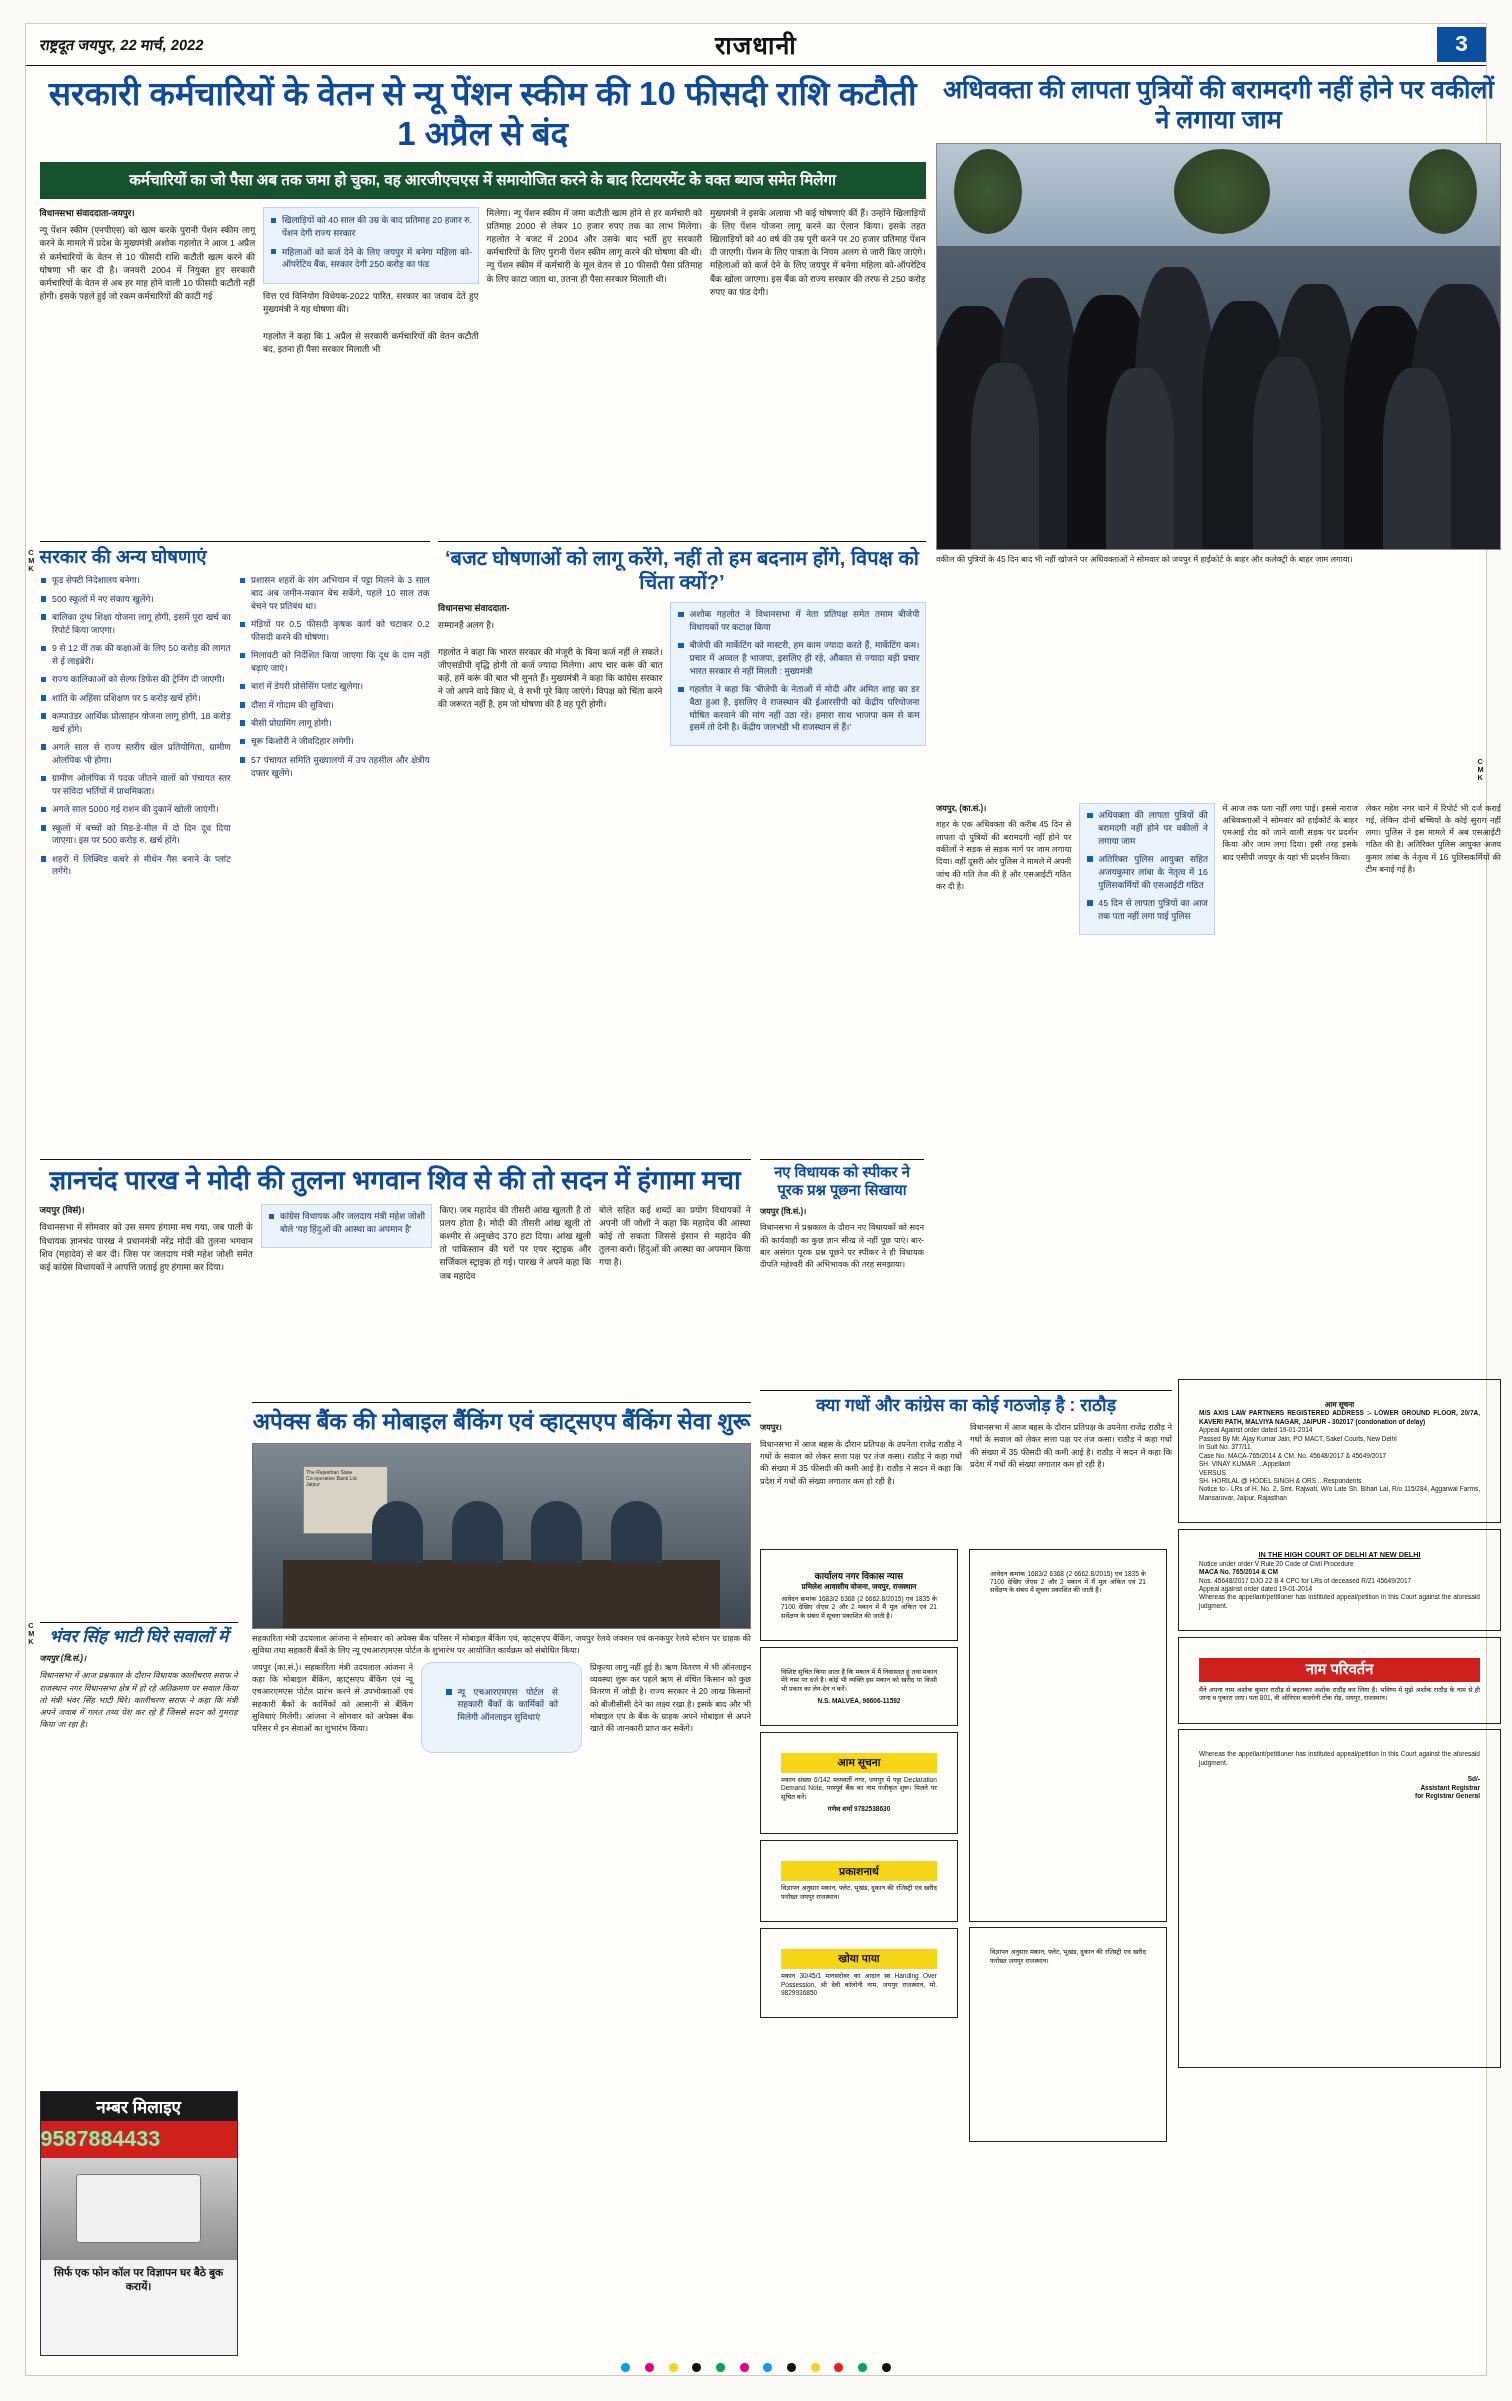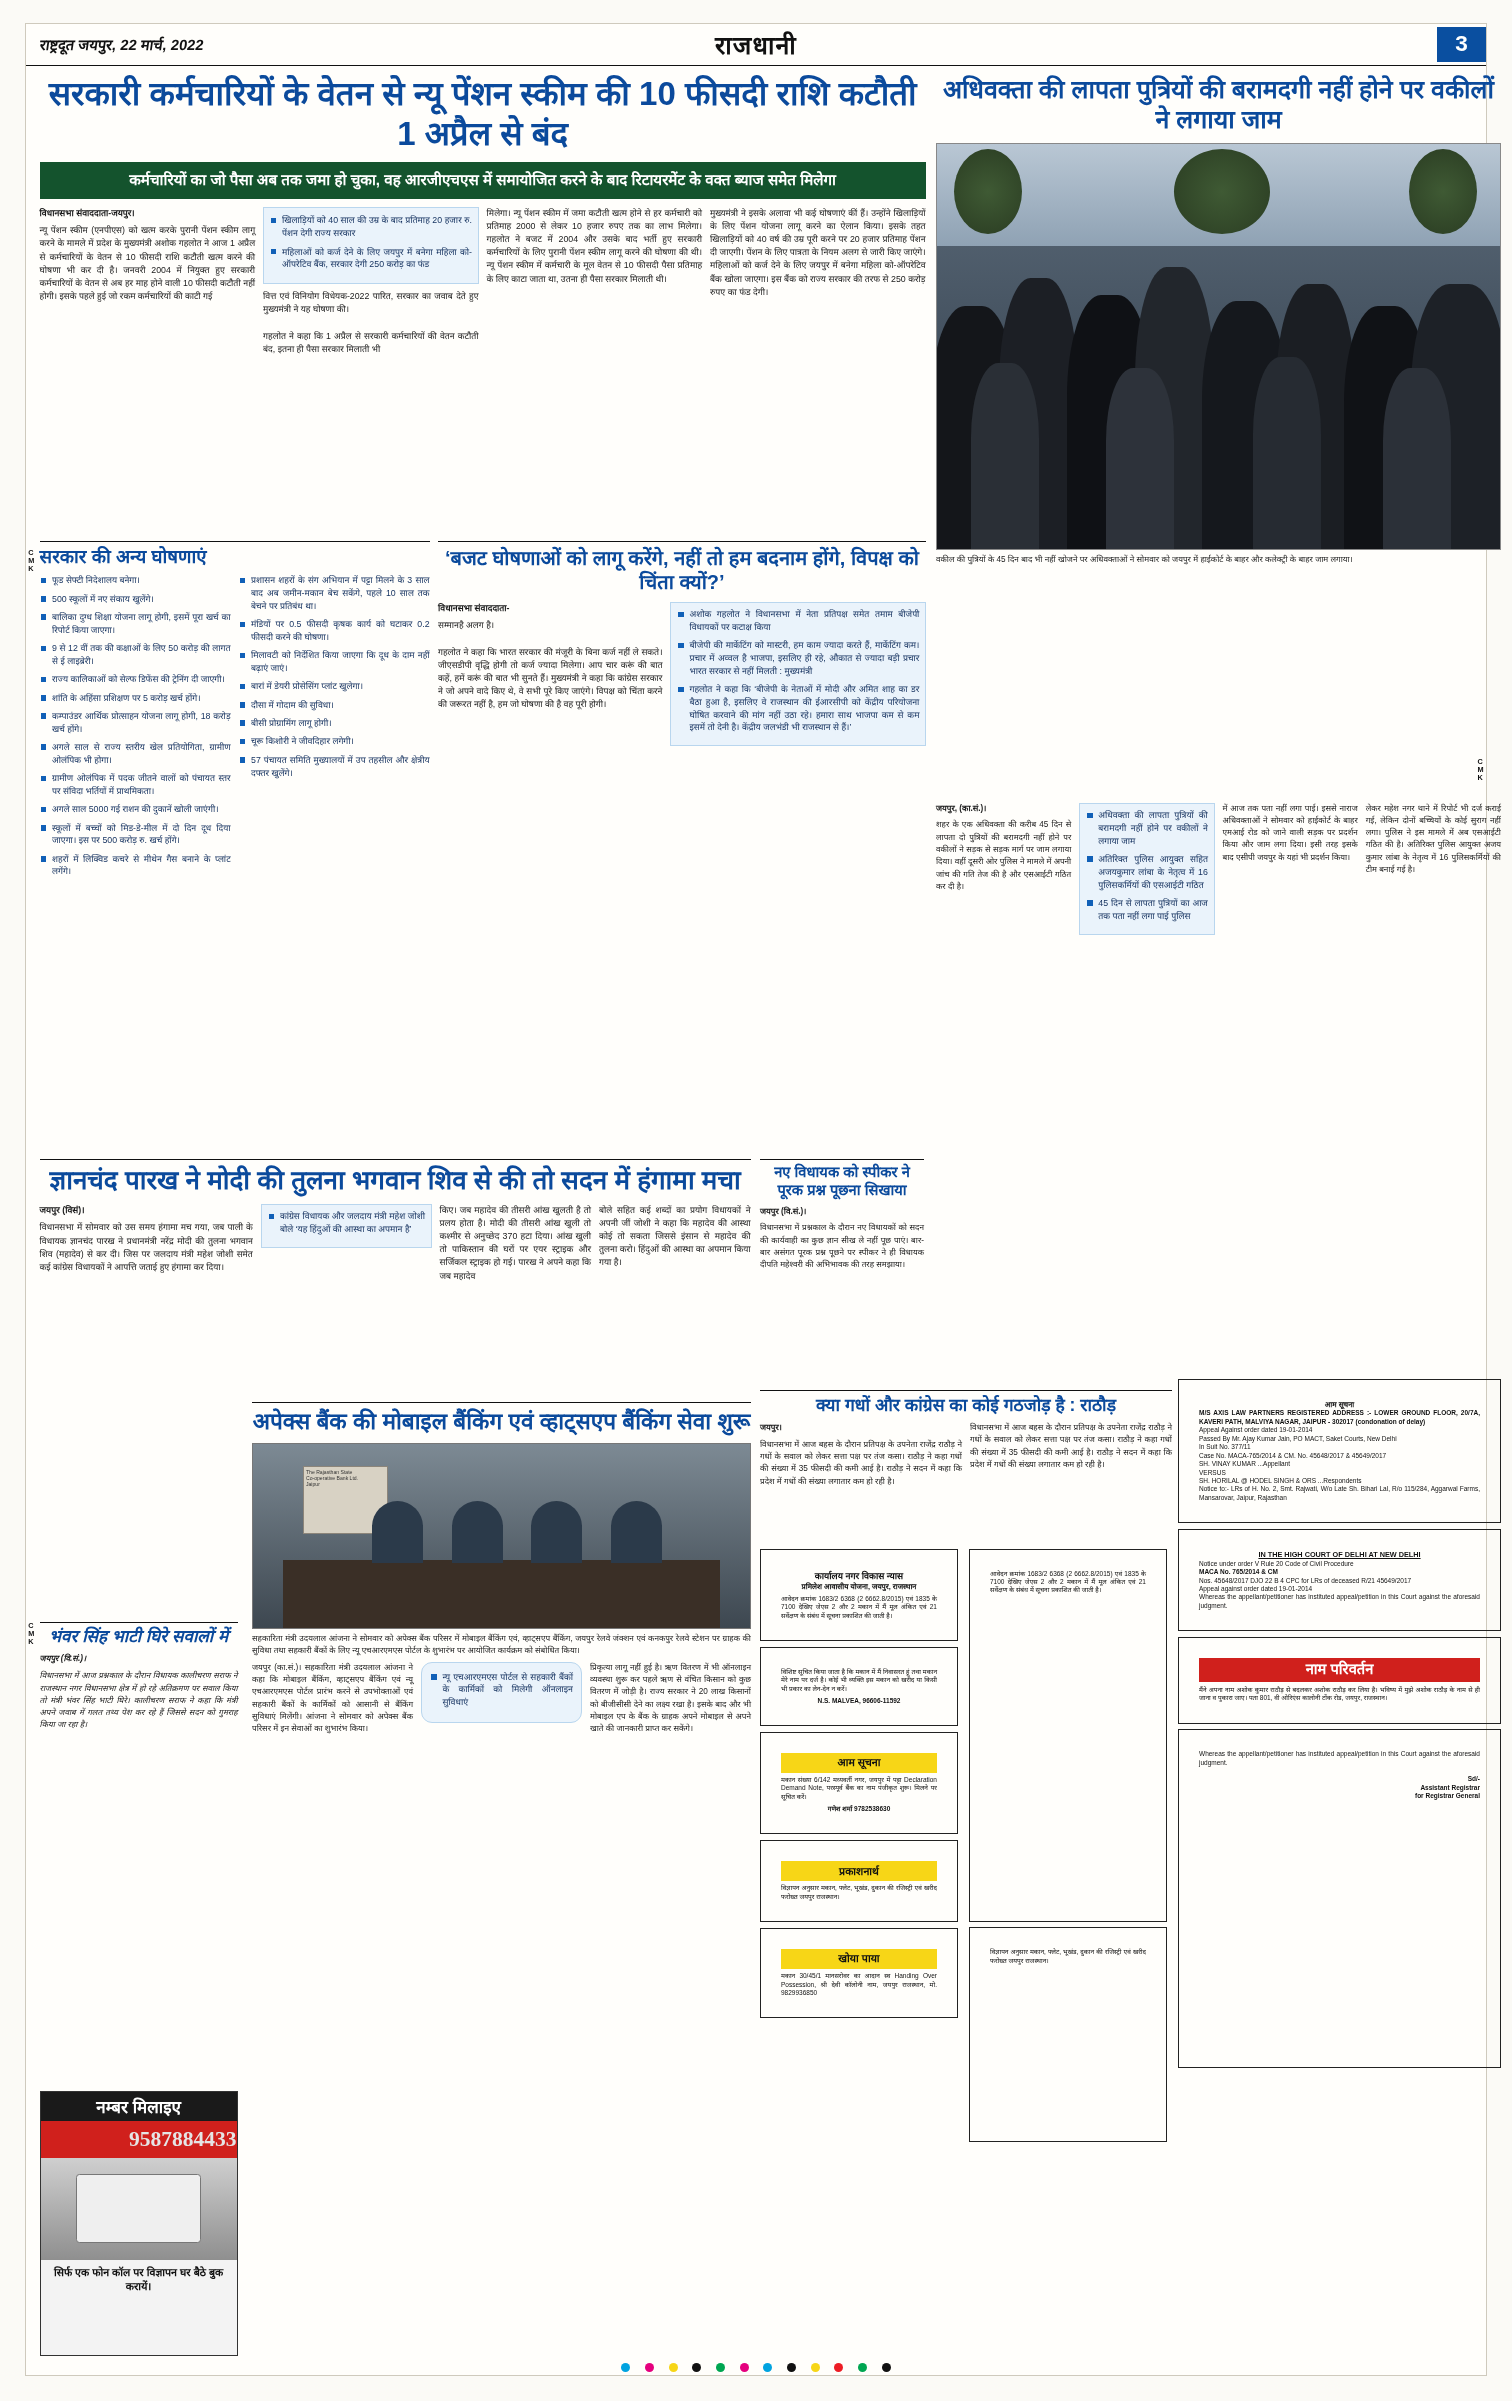--- a/index.html
+++ b/index.html
@@ -296,42 +296,42 @@
         <div class="table-front"></div>
         <div class="seated" style="left:24%;"></div>
         <div class="seated" style="left:40%;"></div>
         <div class="seated" style="left:56%;"></div>
         <div class="seated" style="left:72%;"></div>
       </div>
       <div class="cap">सहकारिता मंत्री उदयलाल आंजना ने सोमवार को अपेक्स बैंक परिसर में मोबाइल बैंकिंग एवं, व्हाट्सएप बैंकिंग, जयपुर रेलवे जंक्शन एवं कनकपुर रेलवे स्टेशन पर ग्राहक की सुविधा तथा सहकारी बैंकों के लिए न्यू एचआरएमएस पोर्टल के शुभारंभ पर आयोजित कार्यक्रम को संबोधित किया।</div>
       <div class="cols" style="margin-top:5.6px;">
         <div class="col body-txt" style="font-size:8.2px;">जयपुर (का.सं.)। सहकारिता मंत्री उदयलाल आंजना ने कहा कि मोबाइल बैंकिंग, व्हाट्सएप बैंकिंग एवं न्यू एचआरएमएस पोर्टल प्रारंभ करने से उपभोक्ताओं एवं सहकारी बैंकों के कार्मिकों को आसानी से बैंकिंग सुविधाएं मिलेंगी। आंजना ने सोमवार को अपेक्स बैंक परिसर में इन सेवाओं का शुभारंभ किया।</div>
         <div class="col">
-          <div class="box-lt" style="padding:8px;border-radius:11px;">
+          <div class="box-lt" style="padding:23px;border-radius:11px;">
             <ul class="bullets" style="font-size:8px;">
               <li>न्यू एचआरएमएस पोर्टल से सहकारी बैंकों के कार्मिकों को मिलेगी ऑनलाइन सुविधाएं</li>
             </ul>
           </div>
         </div>
         <div class="col body-txt" style="font-size:8.2px;">प्रिकृत्या लागू नहीं हुई है। ऋण वितरण में भी ऑनलाइन व्यवस्था शुरू कर पहले ऋण से वंचित किसान को कुछ वितरण में जोड़ी है। राज्य सरकार ने 20 लाख किसानों को बीजीसीसी देने का लक्ष्य रखा है। इसके बाद और भी मोबाइल एप के बैंक के ग्राहक अपने मोबाइल से अपने खाते की जानकारी प्राप्त कर सकेंगे।</div>
       </div>
     </div>
 
     <div class="region" style="left:13.6px; top:1598px; width:198px;font-style:italic;">
       <div class="rule" style="margin-bottom:4.5px;"></div>
       <div class="hl blue center" style="font-size:17px;">भंवर सिंह भाटी घिरे सवालों में</div>
       <div class="body-txt" style="margin-top:5.6px; font-size:8.2px;">
         <p><b>जयपुर (वि.सं.)।</b></p>
         <p>विधानसभा में आज प्रश्नकाल के दौरान विधायक कालीचरण सराफ ने राजस्थान नगर विधानसभा क्षेत्र में हो रहे अतिक्रमण पर सवाल किया तो मंत्री भंवर सिंह भाटी घिरे। कालीचरण सराफ ने कहा कि मंत्री अपने जवाब में गलत तथ्य पेश कर रहे हैं जिससे सदन को गुमराह किया जा रहा है।</p>
       </div>
     </div>
 
     <div class="region phonead" style="left:13.6px; top:2067px; width:198px; height:265px;">
       <div class="num">नम्बर मिलाइए</div>
-      <div style="background:#d0201c; color:#e5e5e5; font-weight:bold; font-size:21.5px; text-align:right; padding:5.6px 0;font-family:Liberation Serif, serif;">9587884433</div>
+      <div style="background:#d0201c; color:#86efac; font-weight:bold; font-size:21.5px; text-align:left; padding:5.6px 0;">9587884433</div>
       <div style="height:102px; background:linear-gradient(#cfcfcf,#8f8f8f); position:relative;">
         <div style="position:absolute; left:18%; top:16%; width:64%; height:68%; background:#efefef; border:1.1px solid #777; border-radius:3.4px;"></div>
       </div>
       <div style="padding:5.6px; font-size:10.7px; font-weight:bold; color:#111; text-align:center;">सिर्फ एक फोन कॉल पर विज्ञापन घर बैठे बुक करायें।</div>
     </div>
 
     <div class="region" style="left:734px; top:1366px; width:412px;">
       <div class="rule" style="margin-bottom:4.5px;"></div>
       <div class="hl blue center" style="font-size:17.5px;">क्या गधों और कांग्रेस का कोई गठजोड़ है : राठौड़</div>
       <div class="cols" style="margin-top:5.6px;">

